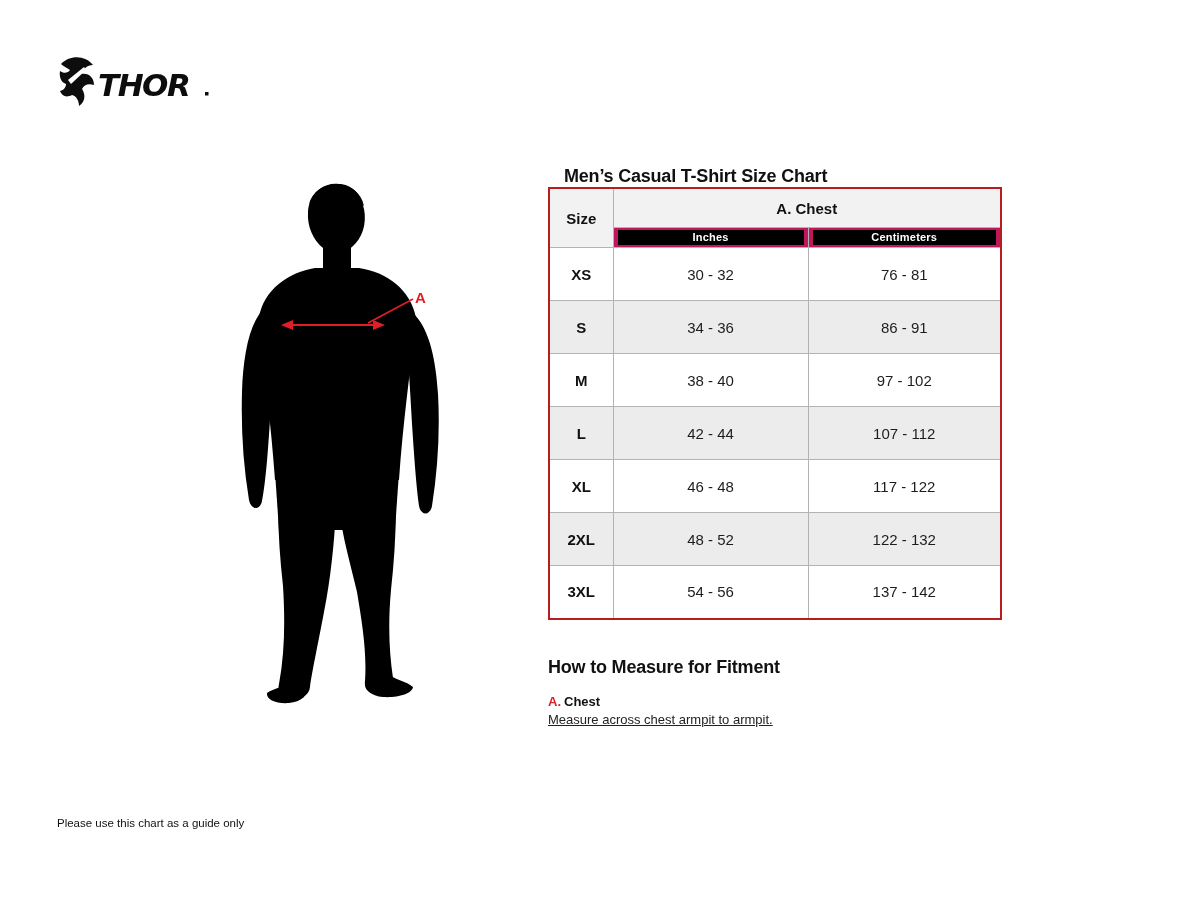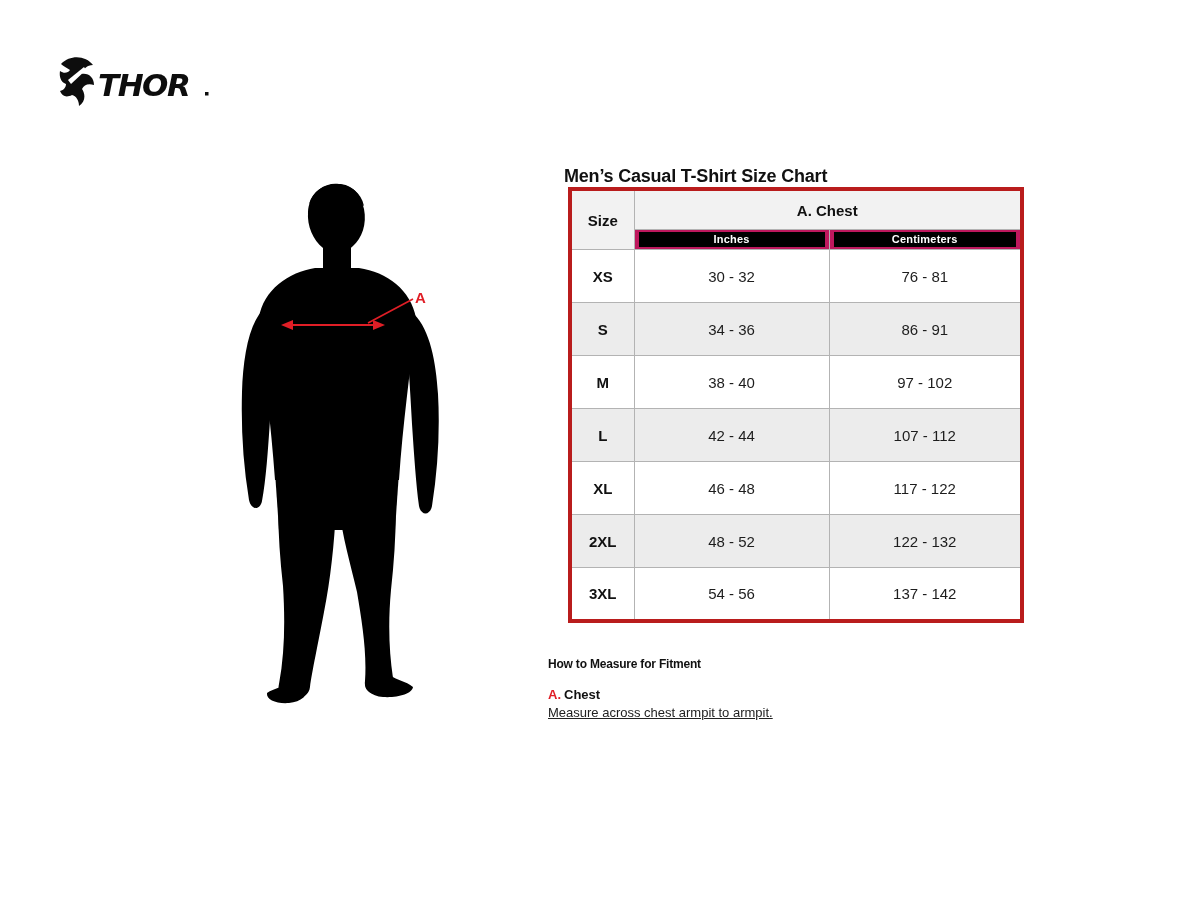--- a/index.html
+++ b/index.html
@@ -17,22 +17,21 @@
   .figure-area{position:absolute;left:235px;top:182px;width:215px;height:530px;}
 
   
   .chart-title{
     position:absolute;left:548px;top:150px;margin:16px;
     font-size:18px;font-weight:bold;letter-spacing:-0.2px;color:#111;
   }
   .size-table{
     position:absolute;left:548px;top:187px;width:452px;
     border-collapse:collapse;table-layout:fixed;
-    border:4px solid #b91c1c;
-    margin-left:20px;
+    border:2px solid #b91c1c;
   }
   .size-table col.c-size{width:64px;}
   .size-table col.c-in{width:195px;}
   .size-table col.c-cm{width:193px;}
   .size-table th,.size-table td{
     border:1px solid #b3b3b3;text-align:center;vertical-align:middle;padding:0;
   }
   .size-table thead th.size-head{
     background:#f2f2f2;font-size:15px;font-weight:bold;height:57px;color:#111;
   }
@@ -44,21 +43,21 @@
     display:block;margin:2px 4px;height:15px;line-height:15px;
     background:#000;color:#fff;font-size:11px;font-weight:bold;letter-spacing:0.2px;
   }
   .size-table tbody tr{height:53px;background:#ffffff;}
   .size-table tbody tr:nth-child(even){background:#ececec;}
   .size-table tbody th{font-size:15px;font-weight:bold;color:#111;}
   .size-table tbody td{font-size:15px;font-weight:normal;color:#1d1d1d;}
 
   
   .measure-guide{position:absolute;left:548px;top:657px;}
-  .measure-guide h2{margin:0 0 16px 0;font-size:12px;font-weight:bold;letter-spacing:-0.2px;color:#111;}
+  .measure-guide h2{margin:0 0 16px 0;font-size:18px;font-weight:bold;letter-spacing:-0.2px;color:#111;}
   .measure-item{margin:0 0 3px 0;font-size:13px;font-weight:bold;color:#111;}
   .measure-item .letter{color:#e01e26;margin-right:3px;}
   .measure-desc{margin:0;font-size:13px;color:#222;text-decoration:underline;}
 
   
   .page-footer{position:absolute;left:57px;top:816px;}
   .page-footer p{margin:0;font-size:11.5px;line-height:14.5px;color:#111;}
 </style>
 </head>
 <body>
@@ -172,15 +171,16 @@
     </tbody>
   </table>
 
   <section class="measure-guide">
     <h2>How to Measure for Fitment</h2>
     <p class="measure-item"><span class="letter">A.</span><span>Chest</span></p>
     <p class="measure-desc">Measure across chest armpit to armpit.</p>
   </section>
 
   <footer class="page-footer">
+    <p>Please use this chart as a guide only</p>
   </footer>
 
 </div>
 
 </body></html>

